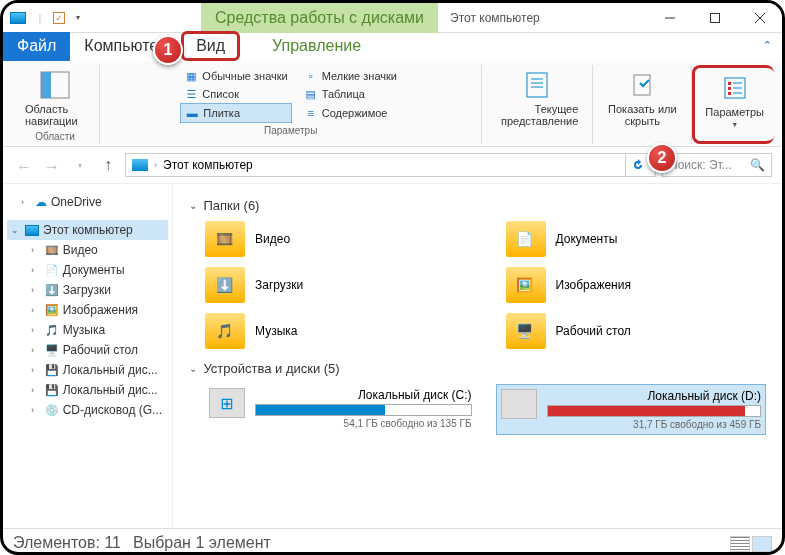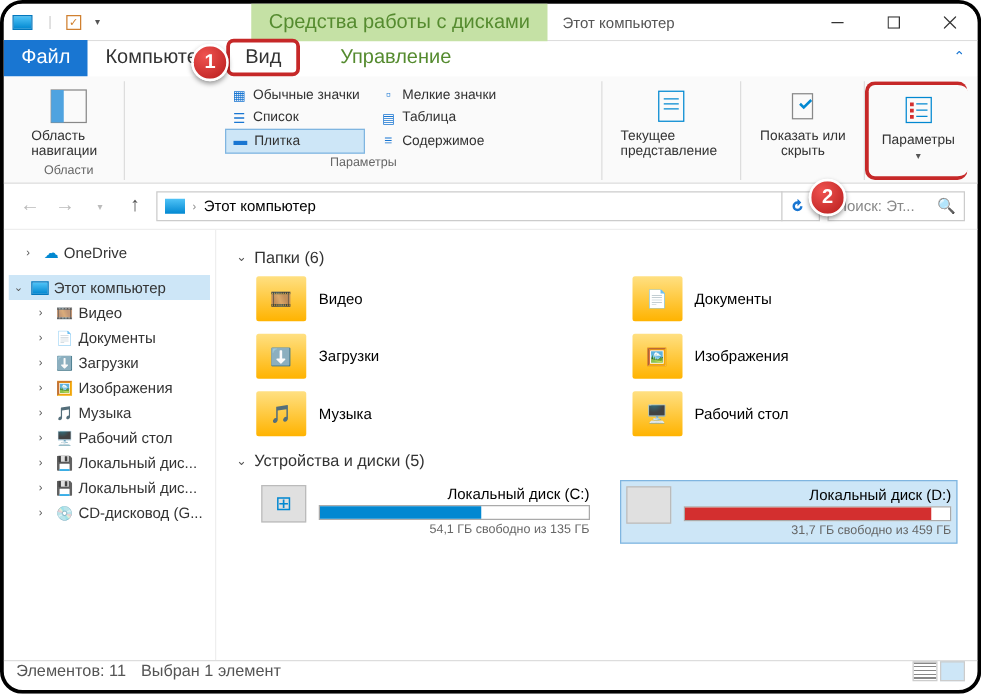--- a/index.html
+++ b/index.html
@@ -64,21 +64,21 @@
 .drives { display: grid; grid-template-columns: 1fr 1fr; gap: 10px 20px; padding-left: 16px; }
 .drive { display: flex; gap: 10px; padding: 4px; }
 .drive.selected { background: #cde6f7; border: 1px solid #7fb5e0; }
 .drive-ico { width: 36px; height: 30px; background: #e0e0e0; border: 1px solid #bbb; display: flex; align-items: center; justify-content: center; }
 .drive-info { flex: 1; font-size: 12px; text-align: right; }
 .progress { width: 100%; height: 12px; border: 1px solid #aaa; margin: 2px 0; background: #fff; }
 .progress .fill { height: 100%; }
 .meta { font-size: 10px; color: #666; }
 
 
-.status { height: 24px; border-top: 1px solid #ddd; display: flex; align-items: flex-start; padding: 0 10px; font-size: 13px; color: #555; gap: 12px; }
+.status { height: 24px; border-top: 1px solid #ddd; display: flex; align-items: flex-end; padding: 0 10px; font-size: 16px; color: #555; gap: 12px; }
 .status .views { margin-left: auto; display: flex; gap: 2px; }
 .viewbtn { width: 20px; height: 16px; border: 1px solid #ccc; }
 
 
 .badge { position: absolute; width: 30px; height: 30px; border-radius: 50%; background: radial-gradient(circle at 35% 30%, #ef5350, #b71c1c); border: 2px solid #fff; display: flex; align-items: center; justify-content: center; color: #fff; font-weight: bold; font-size: 16px; box-shadow: 0 2px 4px rgba(0,0,0,0.4); z-index: 100; }
 </style>
 </head>
 <body>
 
 <div class="window">
@@ -169,21 +169,21 @@
     <div class="group">
       <div class="bigbtn">
         <span class="ico">
             <svg width="28" height="28">
               <rect x="4" y="2" width="20" height="24" fill="none" stroke="#0288d1"></rect>
               <line x1="8" y1="8" x2="20" y2="8" stroke="#0288d1"></line>
               <line x1="8" y1="12" x2="20" y2="12" stroke="#0288d1"></line>
               <line x1="8" y1="16" x2="20" y2="16" stroke="#0288d1"></line>
             </svg>
           </span>
-        <span style="width:82px;text-align:left;line-height:1.1">Текущее представление</span>
+        <span style="width:82px;text-align:right;line-height:1.1">Текущее представление</span>
       </div>
     </div>
 
     <div class="group">
       <div class="bigbtn">
         <span class="ico">
             <svg width="28" height="28">
               <rect x="6" y="4" width="16" height="20" fill="none" stroke="#888"></rect>
               <path d="M12 12 l3 3 l6-6" fill="none" stroke="#0288d1" stroke-width="2"></path>
             </svg>

